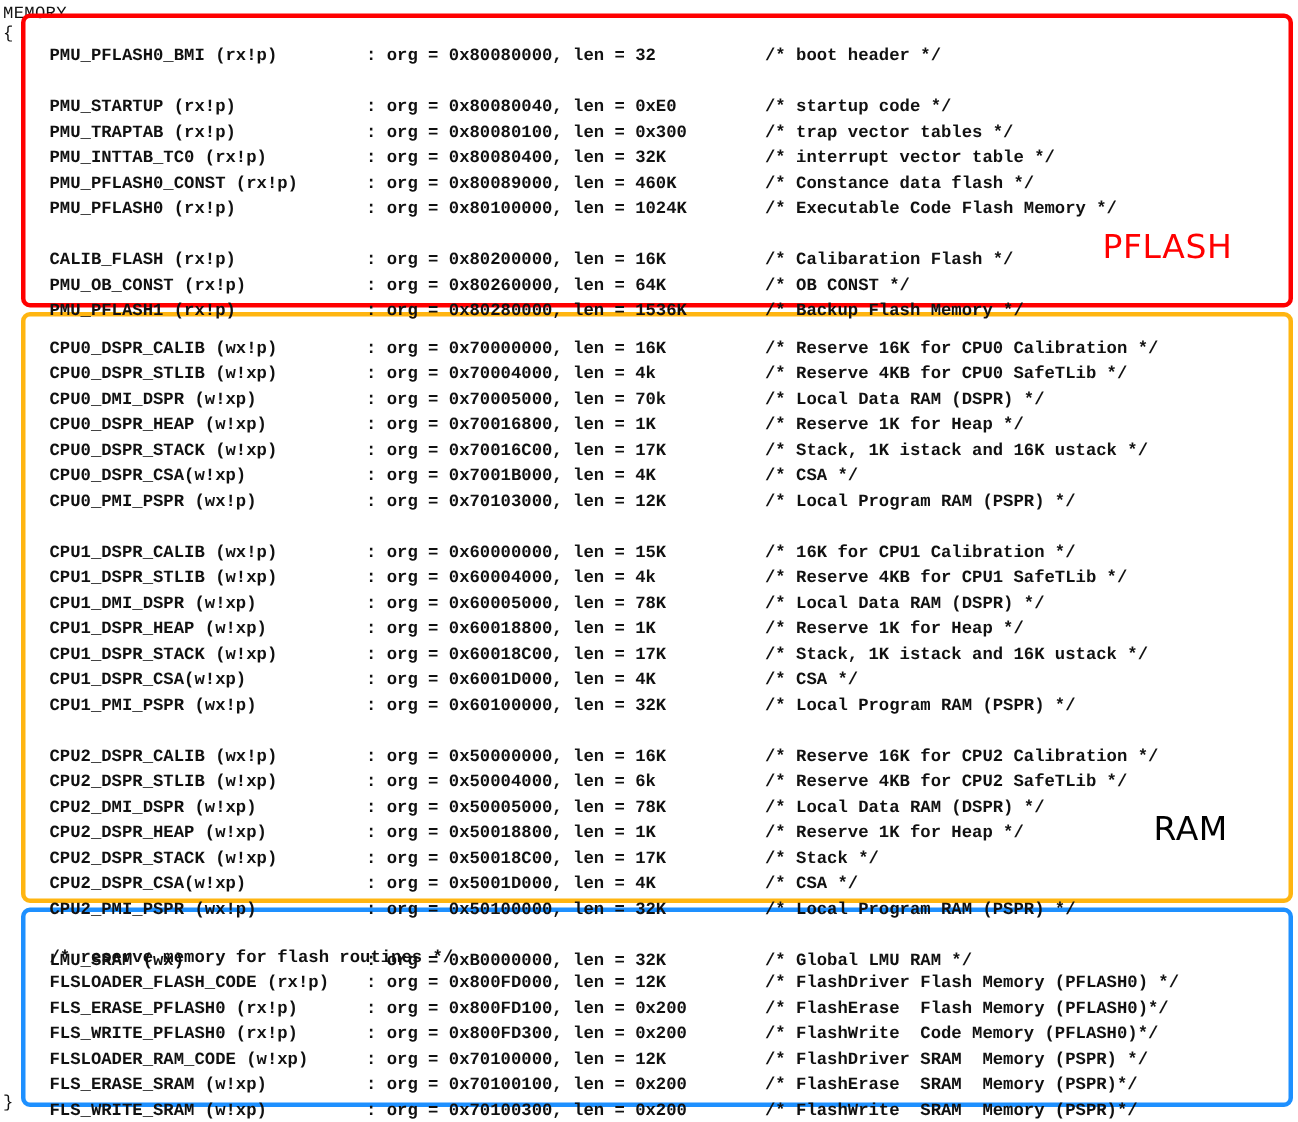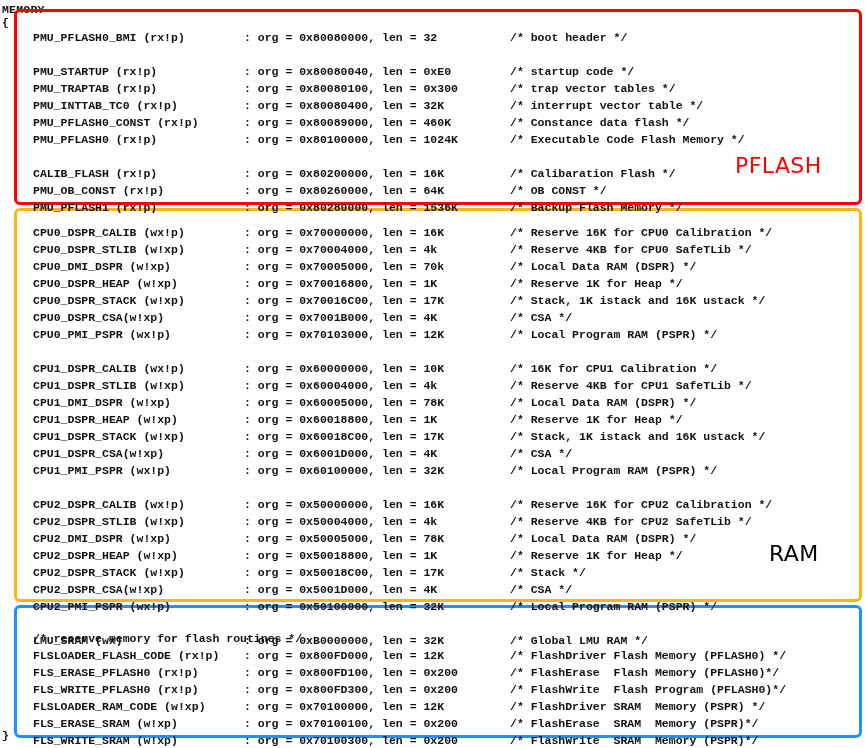--- a/index.html
+++ b/index.html
@@ -15,21 +15,21 @@
     position:absolute;
     left:0;top:0;
     width:865px;height:748px;
     font-size:11.5px;
     line-height:17px;
   }
   .kw{
     position:absolute;
     font-family:"Liberation Mono","DejaVu Sans Mono",monospace;
     font-size:11.5px;
-    font-weight:bold;
+    font-weight:normal;
     letter-spacing:.2px;
     color:#111;
     white-space:pre;
   }
   #memory-kw{left:2px;top:1px;}
   #open-brace{left:2px;top:14px;}
   #close-brace{left:2px;top:727px;}
 
   .group-box{
     position:absolute;
@@ -101,36 +101,36 @@
       <div class="ln" style="top: 165px; left: 0px;"><span class="c-name">CALIB_FLASH (rx!p)</span><span class="c-org">: org = 0x80200000, len = 16K</span><span class="c-cmt">/* Calibaration Flash */</span></div>
       <div class="ln" style="top: 182px; left: 0px;"><span class="c-name">PMU_OB_CONST (rx!p)</span><span class="c-org">: org = 0x80260000, len = 64K</span><span class="c-cmt">/* OB CONST */</span></div>
       <div class="ln" style="top: 199px; left: 0px;"><span class="c-name">PMU_PFLASH1 (rx!p)</span><span class="c-org">: org = 0x80280000, len = 1536K</span><span class="c-cmt">/* Backup Flash Memory */</span></div>
       <div class="ln" style="top: 224px; left: 0px;"><span class="c-name">CPU0_DSPR_CALIB (wx!p)</span><span class="c-org">: org = 0x70000000, len = 16K</span><span class="c-cmt">/* Reserve 16K for CPU0 Calibration */</span></div>
       <div class="ln" style="top: 241px; left: 0px;"><span class="c-name">CPU0_DSPR_STLIB (w!xp)</span><span class="c-org">: org = 0x70004000, len = 4k</span><span class="c-cmt">/* Reserve 4KB for CPU0 SafeTLib */</span></div>
       <div class="ln" style="top: 258px; left: 0px;"><span class="c-name">CPU0_DMI_DSPR (w!xp)</span><span class="c-org">: org = 0x70005000, len = 70k</span><span class="c-cmt">/* Local Data RAM (DSPR) */</span></div>
       <div class="ln" style="top: 275px; left: 0px;"><span class="c-name">CPU0_DSPR_HEAP (w!xp)</span><span class="c-org">: org = 0x70016800, len = 1K</span><span class="c-cmt">/* Reserve 1K for Heap */</span></div>
       <div class="ln" style="top: 292px; left: 0px;"><span class="c-name">CPU0_DSPR_STACK (w!xp)</span><span class="c-org">: org = 0x70016C00, len = 17K</span><span class="c-cmt">/* Stack, 1K istack and 16K ustack */</span></div>
       <div class="ln" style="top: 309px; left: 0px;"><span class="c-name">CPU0_DSPR_CSA(w!xp)</span><span class="c-org">: org = 0x7001B000, len = 4K</span><span class="c-cmt">/* CSA */</span></div>
       <div class="ln" style="top: 326px; left: 0px;"><span class="c-name">CPU0_PMI_PSPR (wx!p)</span><span class="c-org">: org = 0x70103000, len = 12K</span><span class="c-cmt">/* Local Program RAM (PSPR) */</span></div>
-      <div class="ln" style="top: 360px; left: 0px;"><span class="c-name">CPU1_DSPR_CALIB (wx!p)</span><span class="c-org">: org = 0x60000000, len = 10K</span><span class="c-cmt">/* 16K for CPU1 Calibration */</span></div>
+      <div class="ln" style="top: 360px; left: 0px;"><span class="c-name">CPU1_DSPR_CALIB (wx!p)</span><span class="c-org">: org = 0x60000000, len = 15K</span><span class="c-cmt">/* 16K for CPU1 Calibration */</span></div>
       <div class="ln" style="top: 377px; left: 0px;"><span class="c-name">CPU1_DSPR_STLIB (w!xp)</span><span class="c-org">: org = 0x60004000, len = 4k</span><span class="c-cmt">/* Reserve 4KB for CPU1 SafeTLib */</span></div>
       <div class="ln" style="top: 394px; left: 0px;"><span class="c-name">CPU1_DMI_DSPR (w!xp)</span><span class="c-org">: org = 0x60005000, len = 78K</span><span class="c-cmt">/* Local Data RAM (DSPR) */</span></div>
       <div class="ln" style="top: 411px; left: 0px;"><span class="c-name">CPU1_DSPR_HEAP (w!xp)</span><span class="c-org">: org = 0x60018800, len = 1K</span><span class="c-cmt">/* Reserve 1K for Heap */</span></div>
       <div class="ln" style="top: 428px; left: 0px;"><span class="c-name">CPU1_DSPR_STACK (w!xp)</span><span class="c-org">: org = 0x60018C00, len = 17K</span><span class="c-cmt">/* Stack, 1K istack and 16K ustack */</span></div>
       <div class="ln" style="top: 445px; left: 0px;"><span class="c-name">CPU1_DSPR_CSA(w!xp)</span><span class="c-org">: org = 0x6001D000, len = 4K</span><span class="c-cmt">/* CSA */</span></div>
       <div class="ln" style="top: 462px; left: 0px;"><span class="c-name">CPU1_PMI_PSPR (wx!p)</span><span class="c-org">: org = 0x60100000, len = 32K</span><span class="c-cmt">/* Local Program RAM (PSPR) */</span></div>
       <div class="ln" style="top: 496px; left: 0px;"><span class="c-name">CPU2_DSPR_CALIB (wx!p)</span><span class="c-org">: org = 0x50000000, len = 16K</span><span class="c-cmt">/* Reserve 16K for CPU2 Calibration */</span></div>
-      <div class="ln" style="top: 513px; left: 0px;"><span class="c-name">CPU2_DSPR_STLIB (w!xp)</span><span class="c-org">: org = 0x50004000, len = 4k</span><span class="c-cmt">/* Reserve 4KB for CPU2 SafeTLib */</span></div>
+      <div class="ln" style="top: 513px; left: 0px;"><span class="c-name">CPU2_DSPR_STLIB (w!xp)</span><span class="c-org">: org = 0x50004000, len = 6k</span><span class="c-cmt">/* Reserve 4KB for CPU2 SafeTLib */</span></div>
       <div class="ln" style="top: 530px; left: 0px;"><span class="c-name">CPU2_DMI_DSPR (w!xp)</span><span class="c-org">: org = 0x50005000, len = 78K</span><span class="c-cmt">/* Local Data RAM (DSPR) */</span></div>
       <div class="ln" style="top: 547px; left: 0px;"><span class="c-name">CPU2_DSPR_HEAP (w!xp)</span><span class="c-org">: org = 0x50018800, len = 1K</span><span class="c-cmt">/* Reserve 1K for Heap */</span></div>
       <div class="ln" style="top: 564px; left: 0px;"><span class="c-name">CPU2_DSPR_STACK (w!xp)</span><span class="c-org">: org = 0x50018C00, len = 17K</span><span class="c-cmt">/* Stack */</span></div>
       <div class="ln" style="top: 581px; left: 0px;"><span class="c-name">CPU2_DSPR_CSA(w!xp)</span><span class="c-org">: org = 0x5001D000, len = 4K</span><span class="c-cmt">/* CSA */</span></div>
       <div class="ln" style="top: 598px; left: 0px;"><span class="c-name">CPU2_PMI_PSPR (wx!p)</span><span class="c-org">: org = 0x50100000, len = 32K</span><span class="c-cmt">/* Local Program RAM (PSPR) */</span></div>
       <div class="ln" style="top: 632px; left: 0px;"><span class="c-name">LMU_SRAM (wx)</span><span class="c-org">: org = 0xB0000000, len = 32K</span><span class="c-cmt">/* Global LMU RAM */</span></div>
       <div class="ln" style="top: 630px; left: 0px;"><span class="c-full">/* reserve memory for flash routines */</span></div>
       <div class="ln" style="top: 647px; left: 0px;"><span class="c-name">FLSLOADER_FLASH_CODE (rx!p)</span><span class="c-org">: org = 0x800FD000, len = 12K</span><span class="c-cmt">/* FlashDriver Flash Memory (PFLASH0) */</span></div>
       <div class="ln" style="top: 664px; left: 0px;"><span class="c-name">FLS_ERASE_PFLASH0 (rx!p)</span><span class="c-org">: org = 0x800FD100, len = 0x200</span><span class="c-cmt">/* FlashErase  Flash Memory (PFLASH0)*/</span></div>
-      <div class="ln" style="top: 681px; left: 0px;"><span class="c-name">FLS_WRITE_PFLASH0 (rx!p)</span><span class="c-org">: org = 0x800FD300, len = 0x200</span><span class="c-cmt">/* FlashWrite  Flash Program (PFLASH0)*/</span></div>
+      <div class="ln" style="top: 681px; left: 0px;"><span class="c-name">FLS_WRITE_PFLASH0 (rx!p)</span><span class="c-org">: org = 0x800FD300, len = 0x200</span><span class="c-cmt">/* FlashWrite  Code Memory (PFLASH0)*/</span></div>
       <div class="ln" style="top: 698px; left: 0px;"><span class="c-name">FLSLOADER_RAM_CODE (w!xp)</span><span class="c-org">: org = 0x70100000, len = 12K</span><span class="c-cmt">/* FlashDriver SRAM  Memory (PSPR) */</span></div>
       <div class="ln" style="top: 715px; left: 0px;"><span class="c-name">FLS_ERASE_SRAM (w!xp)</span><span class="c-org">: org = 0x70100100, len = 0x200</span><span class="c-cmt">/* FlashErase  SRAM  Memory (PSPR)*/</span></div>
       <div class="ln" style="top: 732px; left: 0px;"><span class="c-name">FLS_WRITE_SRAM (w!xp)</span><span class="c-org">: org = 0x70100300, len = 0x200</span><span class="c-cmt">/* FlashWrite  SRAM  Memory (PSPR)*/</span></div>
     </div>
 </div>
 
 </body></html>

